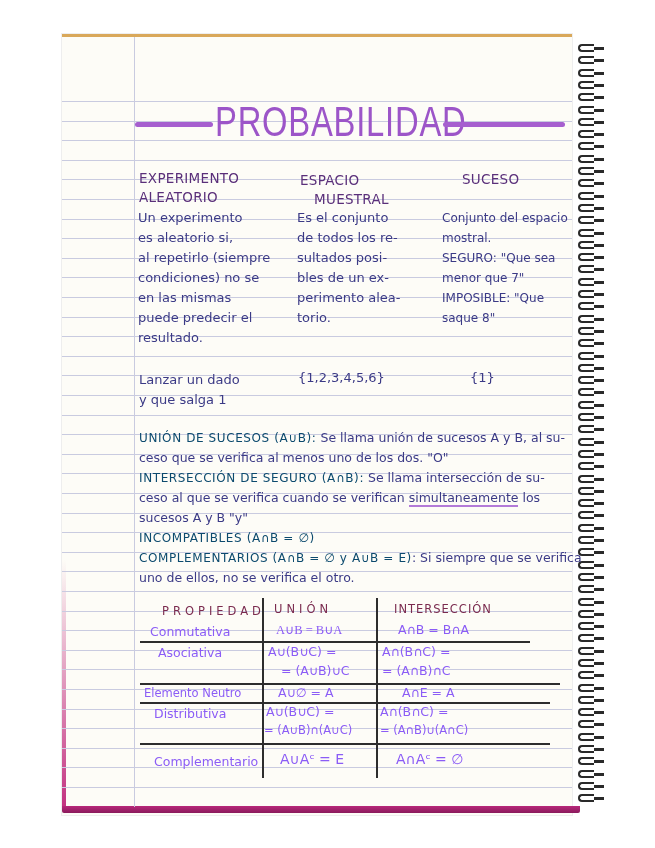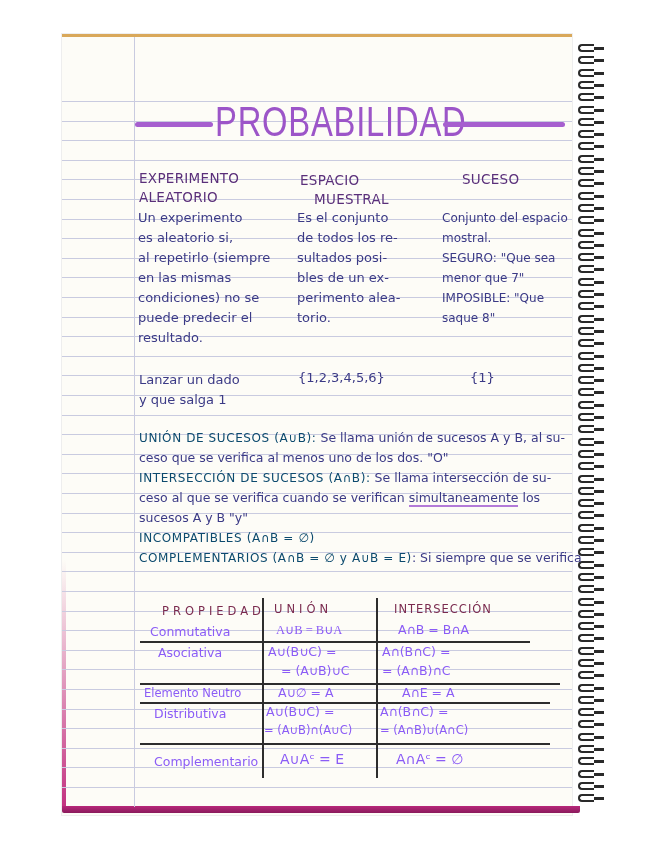--- a/index.html
+++ b/index.html
@@ -180,22 +180,22 @@
 <div class="hw col-head" style="left:139px;top:170px;">EXPERIMENTO</div>
 <div class="hw col-head" style="left:139px;top:189px;">ALEATORIO</div>
 <div class="hw col-head" style="left:300px;top:172px;">ESPACIO</div>
 <div class="hw col-head" style="left:314px;top:191px;">MUESTRAL</div>
 <div class="hw col-head" style="left:462px;top:171px;">SUCESO</div>
 
 <div class="hw body-text" style="left:138px;top:208px;">
   <div>Un experimento</div>
   <div>es aleatorio si,</div>
   <div>al repetirlo (siempre</div>
+  <div>condiciones) no se</div>
   <div>en las mismas</div>
-  <div>condiciones) no se</div>
   <div>puede predecir el</div>
   <div>resultado.</div>
 </div>
 
 <div class="hw body-text" style="left:297px;top:208px;">
   <div>Es el conjunto</div>
   <div>de todos los re-</div>
   <div>sultados posi-</div>
   <div>bles de un ex-</div>
   <div>perimento alea-</div>
@@ -217,30 +217,31 @@
 </div>
 <div class="hw body-text" style="left:298px;top:368px;">{1,2,3,4,5,6}</div>
 <div class="hw body-text" style="left:470px;top:368px;">{1}</div>
 
 <div class="hw" style="left:139px;top:428px;font-size:12.5px;line-height:20px;">
   <div>
     <span class="caps">UNIÓN DE SUCESOS (A∪B):</span><span> Se llama unión de sucesos A y B, al su-</span>
   </div>
   <div>ceso que se verifica al menos uno de los dos. "O"</div>
   <div>
-    <span class="caps">INTERSECCIÓN DE SUCESOS (A∩B):</span><span> Se llama intersección de su-</span>
+    <span class="caps">INTERSECCIÓN DE SEGURO (A∩B):</span><span> Se llama intersección de su-</span>
   </div>
   <div>
     <span>ceso al que se verifica cuando se verifican </span><span class="underline-purple">simultaneamente</span><span> los</span>
   </div>
   <div>sucesos A y B "y"</div>
   <div class="caps">INCOMPATIBLES (A∩B = ∅)</div>
   <div>
     <span class="caps">COMPLEMENTARIOS (A∩B = ∅ y A∪B = E)</span><span>: Si siempre que se verifica</span>
   </div>
+  <div>uno de ellos, no se verifica el otro.</div>
 </div>
 
 <div class="prop-table">
   <div class="t-vline" style="left:122px;top:0;height:180px;"></div>
   <div class="t-vline" style="left:236px;top:0;height:180px;"></div>
   <div class="t-hline" style="left:0;top:43px;width:390px;"></div>
   <div class="t-hline" style="left:0;top:85px;width:420px;"></div>
   <div class="t-hline" style="left:0;top:104px;width:410px;"></div>
   <div class="t-hline" style="left:0;top:145px;width:410px;"></div>
 

